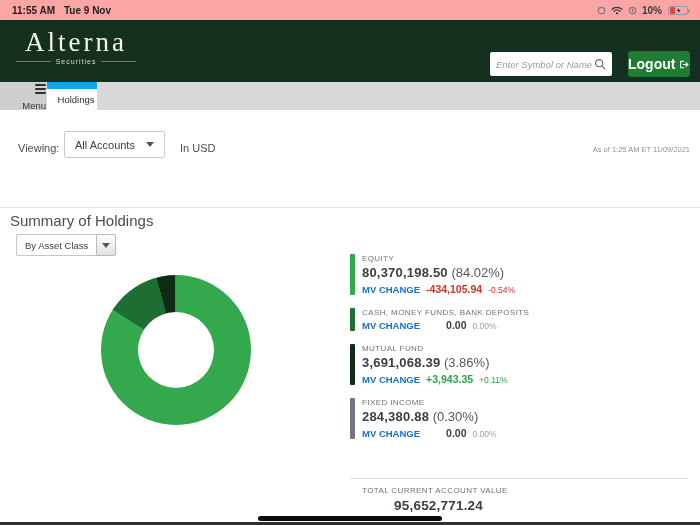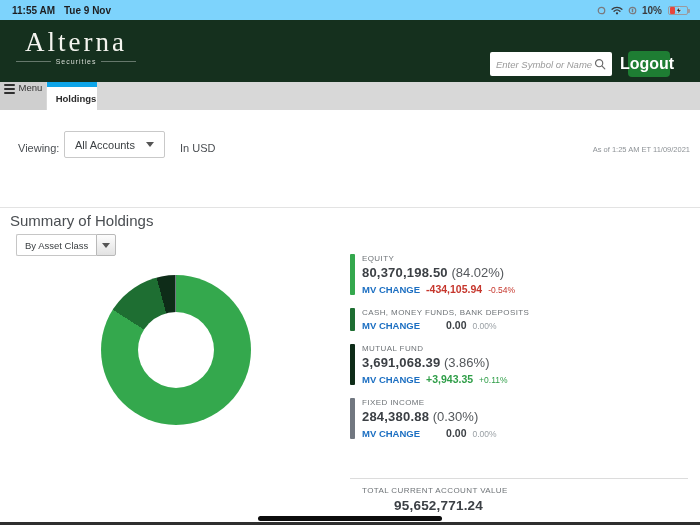--- a/index.html
+++ b/index.html
@@ -1,20 +1,20 @@
 <!DOCTYPE html>
 <html><head>
 <meta charset="utf-8">
 <style>
   * { margin:0; padding:0; box-sizing:border-box; }
   body { font-family:"Liberation Sans", sans-serif; background:#fff; }
   .screen { position:relative; width:700px; height:525px; background:#fff; overflow:hidden; }
 
   
-  .status-bar { position:absolute; top:0; left:0; width:700px; height:20px; background:#7dd3fc;
+  .status-bar { position:absolute; top:0; left:0; width:700px; height:20px; background:#fca5a5;
     display:flex; align-items:center; justify-content:space-between; padding:0 12px;
     font-size:10px; font-weight:bold; color:#1d1d1f; }
   .status-left { display:flex; gap:9px; }
   .status-right { display:flex; align-items:center; gap:5px; color:#3a3a3c; }
   .sicon { display:inline-flex; align-items:center; }
   .battery { position:relative; width:20px; height:9px; border:1px solid #9a9a9e; border-radius:2px; margin-left:1px; }
   .battery:after { content:""; position:absolute; right:-3px; top:2px; width:2px; height:4px; background:#9a9a9e; border-radius:0 1px 1px 0; }
   .battery-fill { position:absolute; left:0.5px; top:0.5px; width:28%; height:6.5px; background:#e8453c; border-radius:1px; }
   .battery-bolt { position:absolute; left:6px; top:-2px; font-size:10px; color:#1a1a1a; }
 
@@ -23,34 +23,34 @@
   .logo { position:absolute; left:16px; top:7px; width:120px; text-align:center; }
   .logo-title { font-family:"Liberation Serif", serif; font-size:27px; letter-spacing:3px; color:#f4f4ef; line-height:30px; }
   .logo-sub { display:flex; align-items:center; gap:5px; margin-top:1px; }
   .logo-sub .rule { flex:1; height:1px; background:rgba(255,255,255,.35); }
   .logo-sub-text { font-size:7px; letter-spacing:1px; color:#d8ded7; }
   .search-box { position:absolute; left:490px; top:32px; width:122px; height:24px; background:#fff; border-radius:2px;
     display:flex; align-items:center; padding:12px 6px; }
   .search-box input { border:none; outline:none; flex:1; min-width:0; font-size:9.5px; font-style:italic; color:#444;
     font-family:"Liberation Sans", sans-serif; }
   .search-box input::placeholder { color:#9a9a9a; font-style:italic; }
-  .logout-btn { position:absolute; left:628px; top:31px; width:42px; height:26px; background:#1e7d33; border:none; border-radius:4px;
-    color:#fff; font-size:16px; font-weight:bold; display:flex; align-items:center; justify-content:center; gap:4px; cursor:pointer;
+  .logout-btn { position:absolute; left:628px; top:31px; width:62px; height:26px; background:#1e7d33; border:none; border-radius:4px;
+    color:#fff; font-size:14px; font-weight:bold; display:flex; align-items:center; justify-content:center; gap:4px; cursor:pointer;
     font-family:"Liberation Sans", sans-serif; }
   .last-login { position:absolute; right:10px; top:66px; font-size:7.5px; color:#e6ece6; }
 
   
   .tabbar { position:absolute; top:82px; left:0; width:700px; height:28px; background:#d8d8d8; }
   .menu-block { position:absolute; left:0; top:0; width:46px; height:28px; background:#cfcfcf;
-    display:flex; align-items:flex-start; justify-content:center; gap:4px; cursor:pointer; }
+    display:flex; align-items:flex-end; justify-content:center; gap:4px; cursor:pointer;flex-direction:column; }
   .hamburger { display:inline-block; width:11px; }
   .hamburger span { display:block; height:2px; background:#2f2f2f; margin:2px 0; border-radius:1px; }
   .menu-label { font-size:9.5px; color:#333; }
-  .tab-active { position:absolute; left:47px; top:0; width:50px; height:28px; background:#fff; border-top:5px solid #0ea5e9;
-    display:flex; align-items:center; justify-content:center; font-size:9.5px; font-weight:bold; color:#2b2b2b; cursor:pointer;padding-left:8px; }
+  .tab-active { position:absolute; left:47px; top:0; width:50px; height:28px; background:#fff; border-top:7px solid #0ea5e9;
+    display:flex; align-items:center; justify-content:center; font-size:9.5px; font-weight:normal; color:#2b2b2b; cursor:pointer;padding-left:8px; }
 
   
   .viewing-label { position:absolute; left:18px; top:142px; font-size:11px; color:#4a4e52; }
   .account-select { position:absolute; left:64px; top:131px; width:101px; height:27px; background:#fff;
     border:1px solid #c9c9c9; border-radius:2px; display:flex; align-items:center; justify-content:space-between;
     padding:0 10px; font-size:11px; color:#3c4043; cursor:pointer; }
   .caret { width:0; height:0; border-left:4px solid transparent; border-right:4px solid transparent; border-top:5px solid #555; }
   .currency { position:absolute; left:180px; top:142px; font-size:11px; color:#4a4e52; }
   .as-of { position:absolute; right:10px; top:145px; font-size:7.5px; color:#8d9296; }
 

